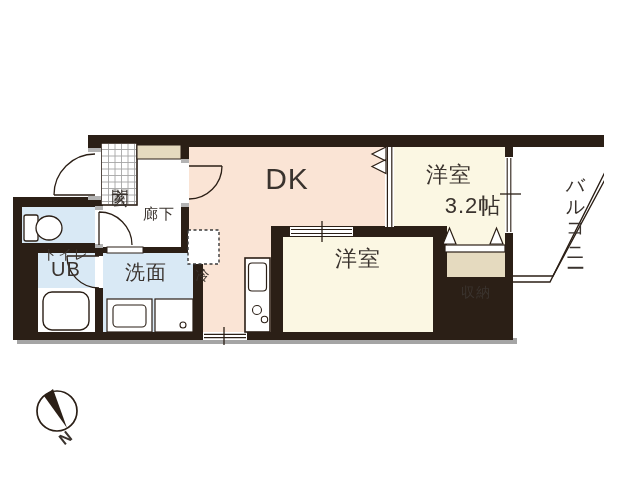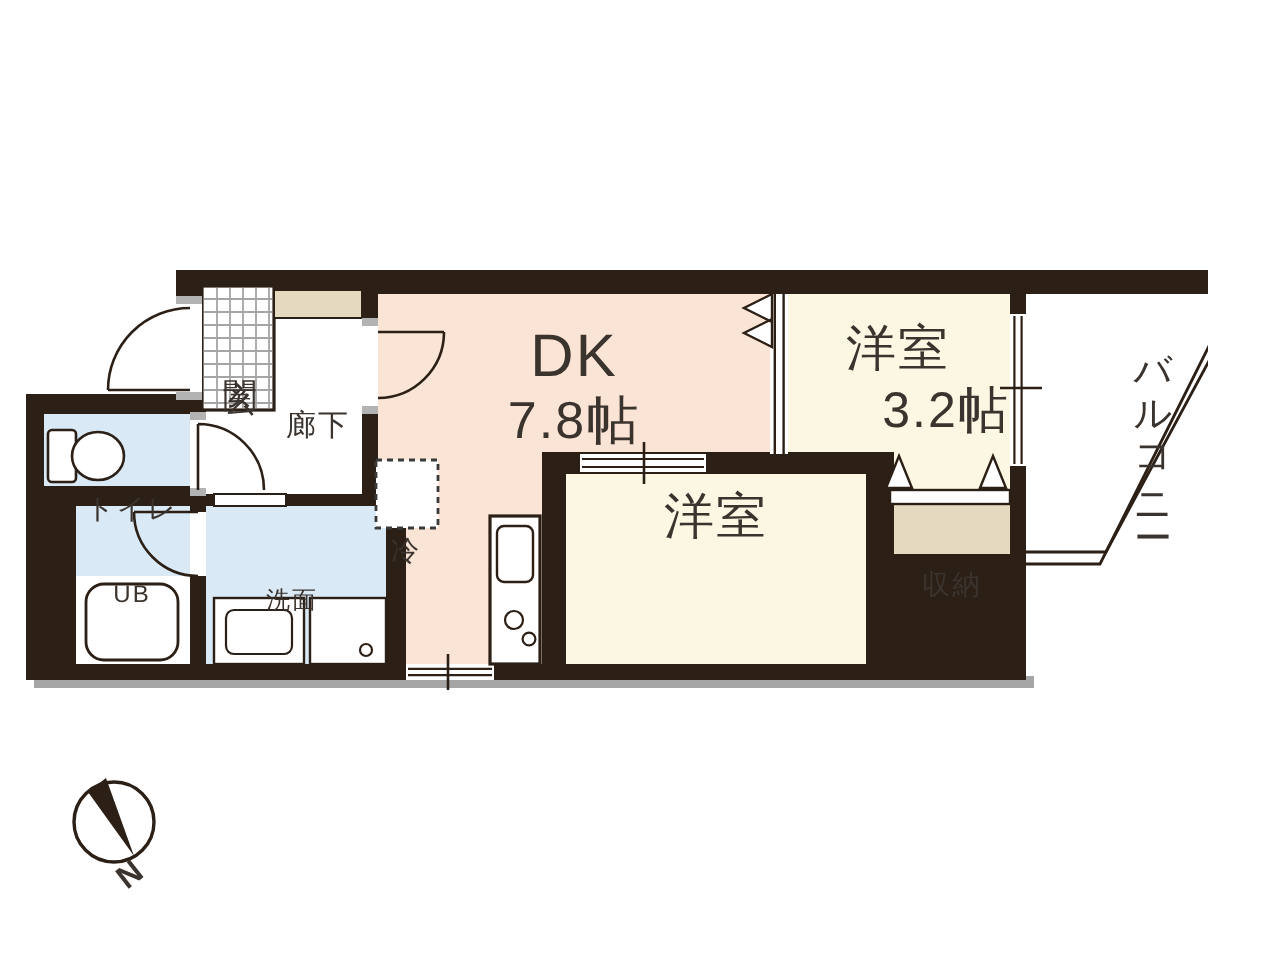--- a/index.html
+++ b/index.html
@@ -4,26 +4,26 @@
 <style>
   html,body{margin:0;padding:0;background:#ffffff;}
   #stage{position:relative;width:604px;height:480px;background:#ffffff;overflow:hidden;
          font-family:"Liberation Sans","DejaVu Sans",sans-serif;}
   #stage svg{position:absolute;left:0;top:0;}
   .lbl{position:absolute;transform:translate(-50%,-50%);color:#3a332e;font-weight:500;
        white-space:nowrap;line-height:1;letter-spacing:1px;}
   .vert{writing-mode:vertical-rl;letter-spacing:0;}
   .big{font-size:30px;letter-spacing:1px;}
   .size-lg{font-size:26px;}
-  .room-md{font-size:25px;}
+  .room-md{font-size:22px;}
   .sub-md{font-size:22px;letter-spacing:0;}
   .sm15{font-size:15px;}
   .sm14{font-size:14px;margin-top:28px;}
   .sm17{font-size:17px;}
-  .sm18{font-size:12px;margin-top:28px;}
+  .sm18{font-size:20px;}
   .balc{font-size:19px;letter-spacing:2px;}
   .north{font-size:16px;font-weight:700;transform:translate(-50%,-50%) rotate(-38deg);}
 </style>
 </head>
 <body>
 
 <div id="stage">
 <svg width="640" height="480" viewBox="0 0 640 480">
 
   <rect x="17" y="338" width="500" height="6" fill="#a5a5a5"></rect>
@@ -151,21 +151,20 @@
     <path d="M513,282 L550,282 L617,148"></path>
   </g>
 
   <g>
     <circle cx="57" cy="411" r="20" fill="#ffffff" stroke="#2b1f16" stroke-width="1.7"></circle>
     <polygon points="44,396 53,389 67,428" fill="#2b1f16"></polygon>
   </g>
 </svg>
 
 <div class="lbl big" style="left:287px;top:179px;">DK</div>
-<div class="lbl size-lg" style="left:287px;top:210px;">7.8帖</div>
 <div class="lbl room-md" style="left:449px;top:175px;">洋室</div>
 <div class="lbl room-md" style="left:473px;top:206px;">3.2帖</div>
 <div class="lbl room-md" style="left:358px;top:259px;">洋室</div>
 <div class="lbl vert sm17" style="left:120px;top:176px;">玄関</div>
 <div class="lbl sm15" style="left:159px;top:213px;">廊下</div>
 <div class="lbl sm14" style="left:66px;top:226px;">トイレ</div>
 <div class="lbl sm18" style="left:66px;top:269px;">UB</div>
 <div class="lbl sm18" style="left:146px;top:272px;">洗面</div>
 <div class="lbl sm14" style="left:476px;top:264px;">収納</div>
 <div class="lbl vert balc" style="left:576px;top:212px;">バルコニー</div>

